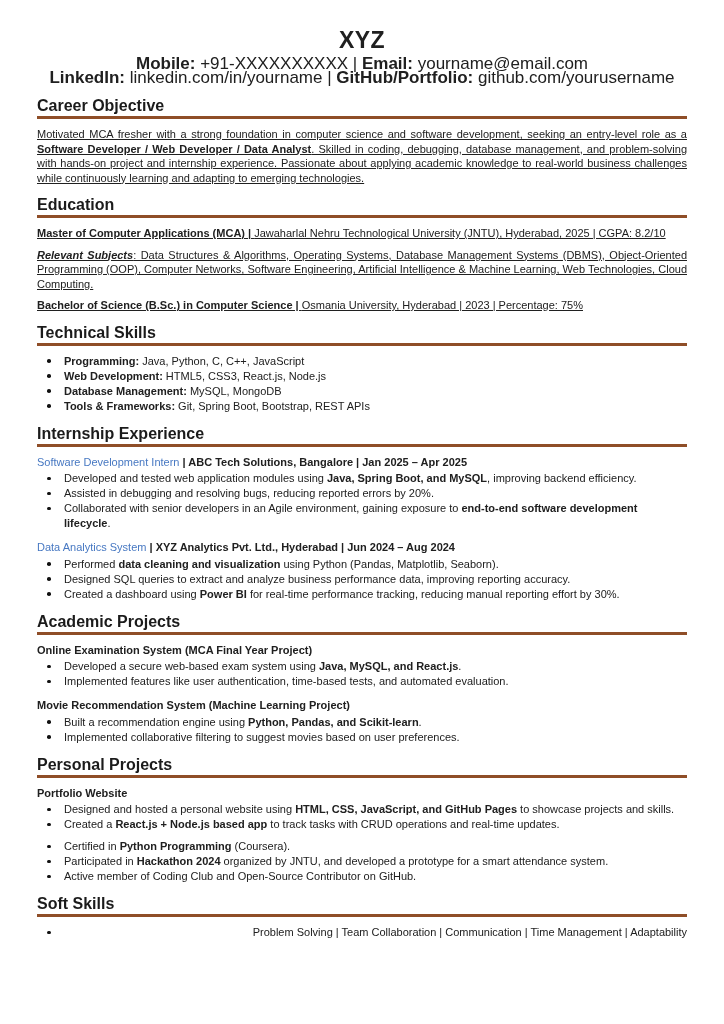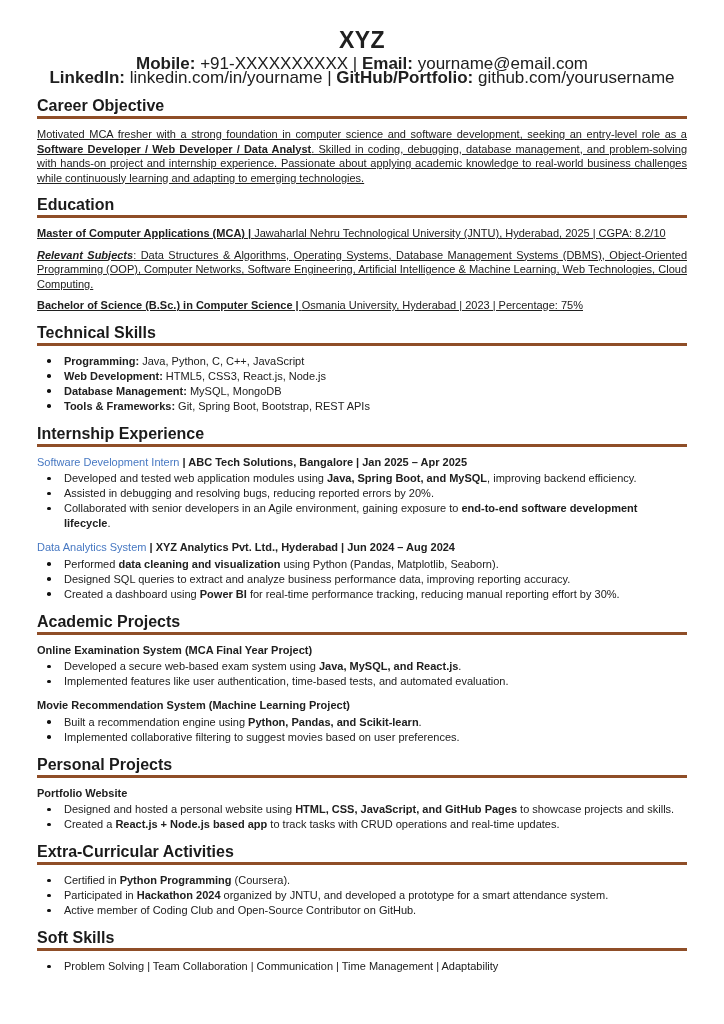--- a/index.html
+++ b/index.html
@@ -37,21 +37,21 @@
   .seg-biu{font-weight:bold;font-style:italic;text-decoration:underline;}
   
   ul.bullets{list-style:none;margin:0 0 7px 0;padding:0;}
   ul.bullets li{
     position:relative;padding-left:27px;line-height:15px;margin:0;
   }
   ul.bullets li::before{
     content:"";position:absolute;left:10px;top:5.6px;
     width:3.6px;height:3.6px;border-radius:50%;background:#111;
   }
-  ul.last{margin-bottom:0;}
+  ul.last{margin-bottom:0;text-align:right;}
 </style>
 </head>
 <body>
 
 <div class="page">
 
   <div class="hdr">
     <h1>XYZ</h1>
     <p class="contact"><span class="seg-b">Mobile:</span><span> +91-XXXXXXXXXX | </span><span class="seg-b">Email:</span><span> yourname@email.com</span></p>
     <p class="contact"><span class="seg-b">LinkedIn:</span><span> linkedin.com/in/yourname | </span><span class="seg-b">GitHub/Portfolio:</span><span> github.com/yourusername</span></p>
@@ -126,21 +126,20 @@
         </ul>
     </div>
     <div>
       <ul class="bullets">
           <li><span>Created a </span><span class="seg-b">React.js + Node.js based app</span><span> to track tasks with CRUD operations and real-time updates.</span></li>
         </ul>
     </div>
   </section>
 
   <section>
-    <h2 class="sec">Extra-Curricular Activities</h2>
     <ul class="bullets">
         <li><span>Certified in </span><span class="seg-b">Python Programming</span><span> (Coursera).</span></li>
         <li><span>Participated in </span><span class="seg-b">Hackathon 2024</span><span> organized by JNTU, and developed a prototype for a smart attendance system.</span></li>
         <li><span>Active member of Coding Club and Open-Source Contributor on GitHub.</span></li>
       </ul>
   </section>
 
   <section>
     <h2 class="sec">Soft Skills</h2>
     <ul class="bullets last">

